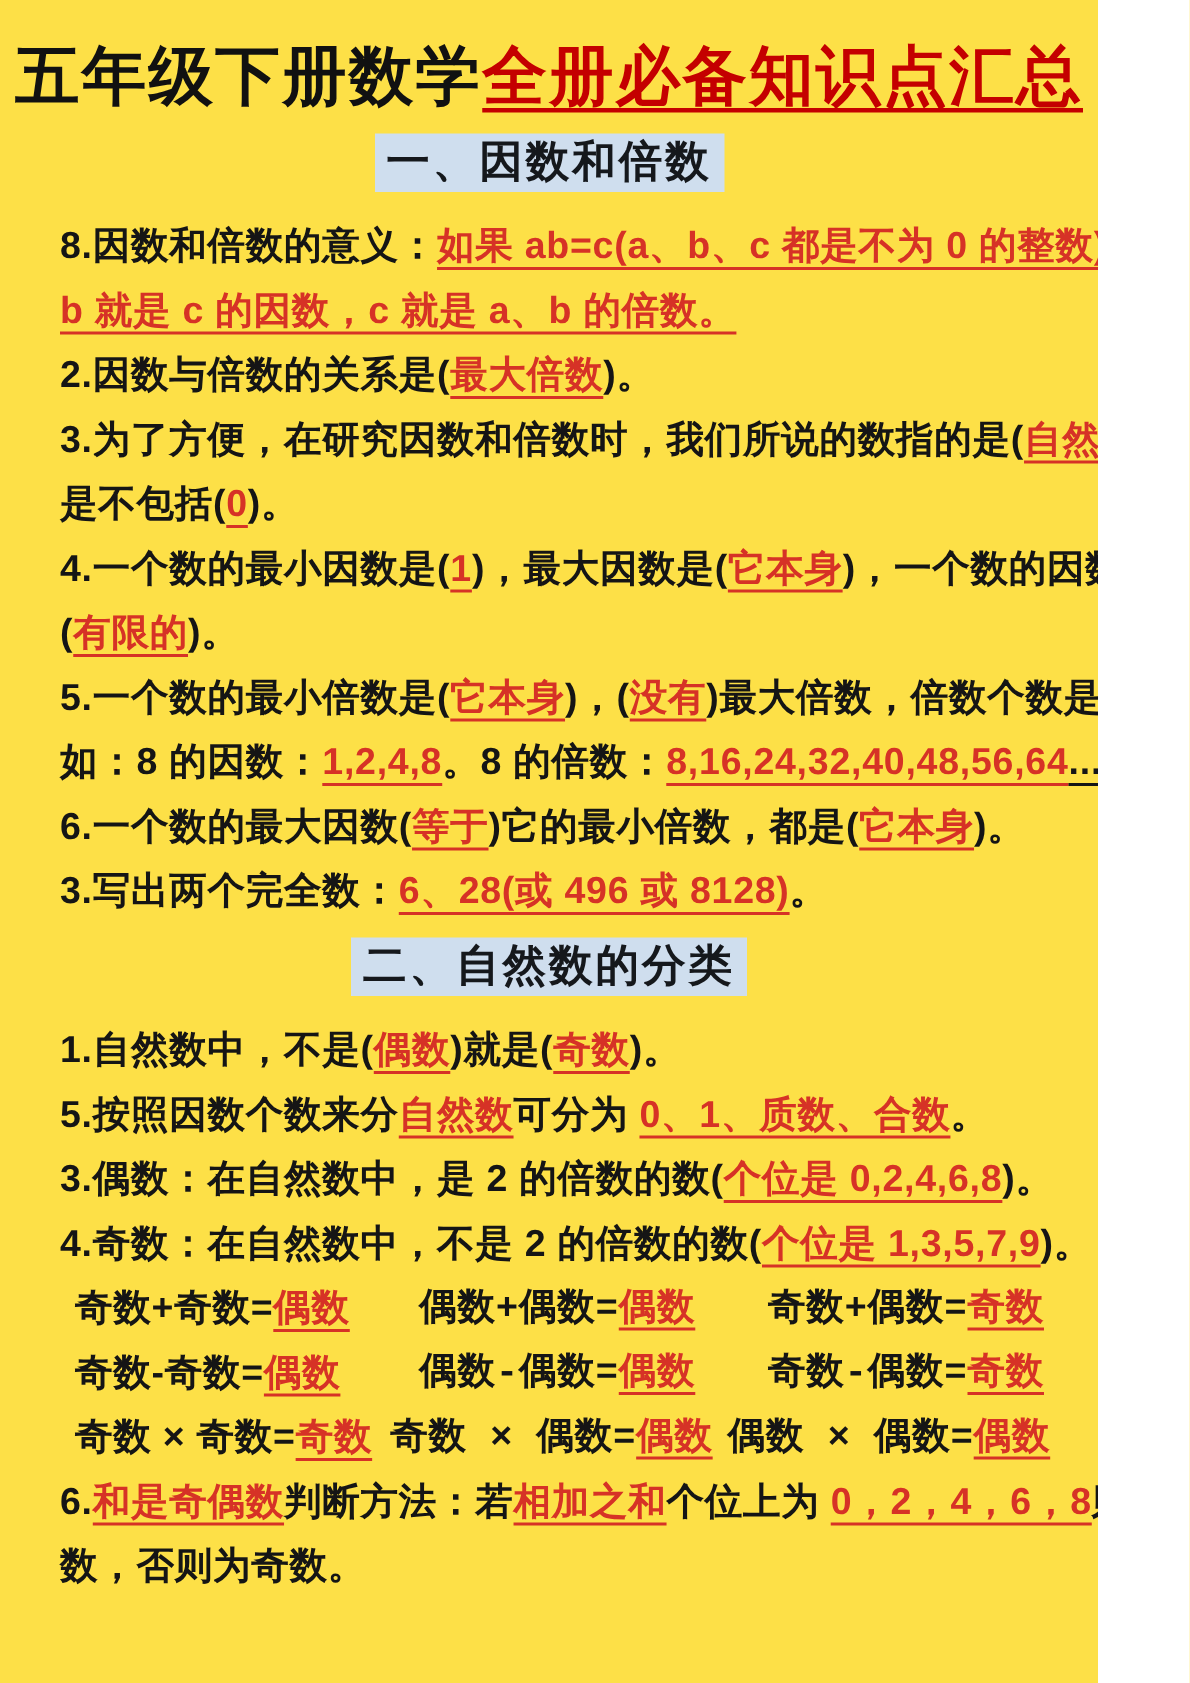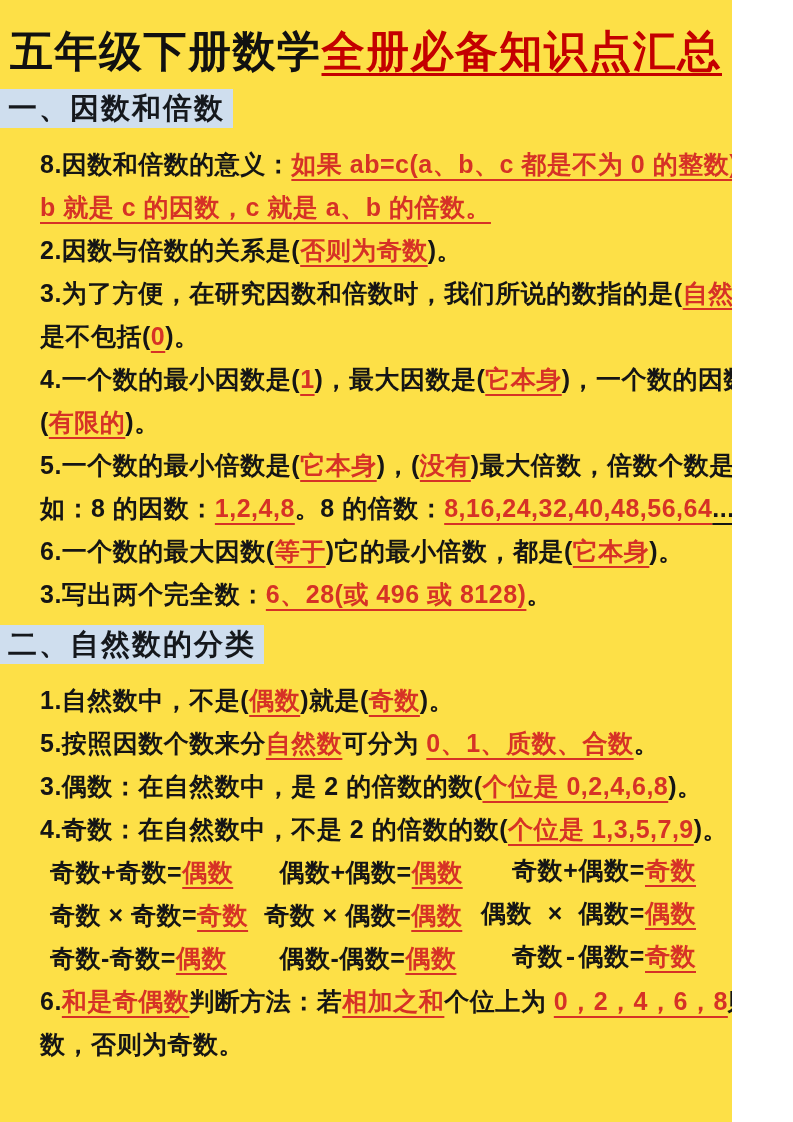--- a/index.html
+++ b/index.html
@@ -28,21 +28,21 @@
     white-space: nowrap;
   }
   .title-black { color: #111111; }
   .title-red {
     color: #c40000;
     text-decoration: underline;
     text-decoration-thickness: 3px;
     text-underline-offset: 7px;
   }
   .section-heading {
-    text-align: left;
+    text-align: center;
     line-height: 40px;
     margin: 8px 0 10px 0;
   }
   .section-heading:nth-of-type(2) { margin-top: 4px; }
   .heading-hl {
     background: #cfdeee;
     color: #15181c;
     font-size: 29px;
     padding: 3px 8px 4px 8px;
     letter-spacing: 2px;
@@ -57,21 +57,21 @@
   }
   .formula-row {
     display: flex;
     padding: 0 36px 0 28px;
     font-size: 25px;
     line-height: 43px;
     white-space: nowrap;
     letter-spacing: 0.5px;
   }
   .formula-cell-0 { width: 240px; box-sizing: border-box; padding-left: 22px; }
-  .formula-cell-1 { width: 235px; box-sizing: border-box; padding-left: 12px; }
+  .formula-cell-1 { width: 235px; box-sizing: border-box; padding-left: 12px; font-family: Liberation Mono, monospace; }
   .formula-cell-2 { flex: 1; box-sizing: border-box; padding-left: 10px; font-family: Liberation Mono, monospace; }
   .seg-k { color: #151515; }
   .seg-r {
     color: #d63226;
     text-decoration: underline;
     text-decoration-thickness: 2px;
     text-underline-offset: 6px;
   }
   .seg-ku {
     color: #151515;
@@ -85,45 +85,45 @@
 <body>
 
 <div class="page">
   <h1 class="doc-title">
     <span class="title-black">五年级下册数学</span><span class="title-red">全册必备知识点汇总</span>
   </h1>
   <div class="content" id="content">
       <div class="section-heading"><span class="heading-hl">一、因数和倍数</span></div>
       <div class="text-line"><span class="seg-k">8.因数和倍数的意义：</span><span class="seg-r">如果 ab=c(a、b、c 都是不为 0 的整数)，那么 a、</span></div>
       <div class="text-line"><span class="seg-r">b 就是 c 的因数，c 就是 a、b 的倍数。</span></div>
-      <div class="text-line"><span class="seg-k">2.因数与倍数的关系是(</span><span class="seg-r">否则为奇数</span><span class="seg-k">)。</span></div>
+      <div class="text-line"><span class="seg-k">2.因数与倍数的关系是(</span><span class="seg-r">最大倍数</span><span class="seg-k">)。</span></div>
       <div class="text-line"><span class="seg-k">3.为了方便，在研究因数和倍数时，我们所说的数指的是(</span><span class="seg-r">自然数</span><span class="seg-k">)，但</span></div>
       <div class="text-line"><span class="seg-k">是不包括(</span><span class="seg-r">0</span><span class="seg-k">)。</span></div>
       <div class="text-line"><span class="seg-k">4.一个数的最小因数是(</span><span class="seg-r">1</span><span class="seg-k">)，最大因数是(</span><span class="seg-r">它本身</span><span class="seg-k">)，一个数的因数个数是</span></div>
       <div class="text-line"><span class="seg-k">(</span><span class="seg-r">有限的</span><span class="seg-k">)。</span></div>
       <div class="text-line"><span class="seg-k">5.一个数的最小倍数是(</span><span class="seg-r">它本身</span><span class="seg-k">)，(</span><span class="seg-r">没有</span><span class="seg-k">)最大倍数，倍数个数是(</span><span class="seg-r">无限的</span></div>
       <div class="text-line"><span class="seg-k">如：8 的因数：</span><span class="seg-r">1,2,4,8</span><span class="seg-k">。8 的倍数：</span><span class="seg-r">8,16,24,32,40,48,56,64</span><span class="seg-ku">...</span></div>
       <div class="text-line"><span class="seg-k">6.一个数的最大因数(</span><span class="seg-r">等于</span><span class="seg-k">)它的最小倍数，都是(</span><span class="seg-r">它本身</span><span class="seg-k">)。</span></div>
       <div class="text-line"><span class="seg-k">3.写出两个完全数：</span><span class="seg-r">6、28(或 496 或 8128)</span><span class="seg-k">。</span></div>
       <div class="section-heading"><span class="heading-hl">二、自然数的分类</span></div>
       <div class="text-line"><span class="seg-k">1.自然数中，不是(</span><span class="seg-r">偶数</span><span class="seg-k">)就是(</span><span class="seg-r">奇数</span><span class="seg-k">)。</span></div>
       <div class="text-line"><span class="seg-k">5.按照因数个数来分</span><span class="seg-r">自然数</span><span class="seg-k">可分为 </span><span class="seg-r">0、1、质数、合数</span><span class="seg-k">。</span></div>
       <div class="text-line"><span class="seg-k">3.偶数：在自然数中，是 2 的倍数的数(</span><span class="seg-r">个位是 0,2,4,6,8</span><span class="seg-k">)。</span></div>
       <div class="text-line"><span class="seg-k">4.奇数：在自然数中，不是 2 的倍数的数(</span><span class="seg-r">个位是 1,3,5,7,9</span><span class="seg-k">)。</span></div>
       <div class="formula-row">
         <div class="formula-cell-0"><span class="seg-k">奇数+奇数=</span><span class="seg-r">偶数</span></div>
         <div class="formula-cell-1"><span class="seg-k">偶数+偶数=</span><span class="seg-r">偶数</span></div>
         <div class="formula-cell-2"><span class="seg-k">奇数+偶数=</span><span class="seg-r">奇数</span></div>
       </div>
       <div class="formula-row">
+        <div class="formula-cell-0"><span class="seg-k">奇数-奇数=</span><span class="seg-r">偶数</span></div>
+        <div class="formula-cell-1"><span class="seg-k">偶数-偶数=</span><span class="seg-r">偶数</span></div>
+        <div class="formula-cell-2"><span class="seg-k">奇数-偶数=</span><span class="seg-r">奇数</span></div>
+      </div>
+      <div class="formula-row">
         <div class="formula-cell-0"><span class="seg-k">奇数 × 奇数=</span><span class="seg-r">奇数</span></div>
         <div class="formula-cell-1"><span class="seg-k">奇数 × 偶数=</span><span class="seg-r">偶数</span></div>
         <div class="formula-cell-2"><span class="seg-k">偶数 × 偶数=</span><span class="seg-r">偶数</span></div>
-      </div>
-      <div class="formula-row">
-        <div class="formula-cell-0"><span class="seg-k">奇数-奇数=</span><span class="seg-r">偶数</span></div>
-        <div class="formula-cell-1"><span class="seg-k">偶数-偶数=</span><span class="seg-r">偶数</span></div>
-        <div class="formula-cell-2"><span class="seg-k">奇数-偶数=</span><span class="seg-r">奇数</span></div>
       </div>
       <div class="text-line"><span class="seg-k">6.</span><span class="seg-r">和是奇偶数</span><span class="seg-k">判断方法：若</span><span class="seg-r">相加之和</span><span class="seg-k">个位上为 </span><span class="seg-r">0，2，4，6，8</span><span class="seg-k">则为偶</span></div>
       <div class="text-line"><span class="seg-k">数，否则为奇数。</span></div>
     </div>
 </div>
 
 </body></html>

